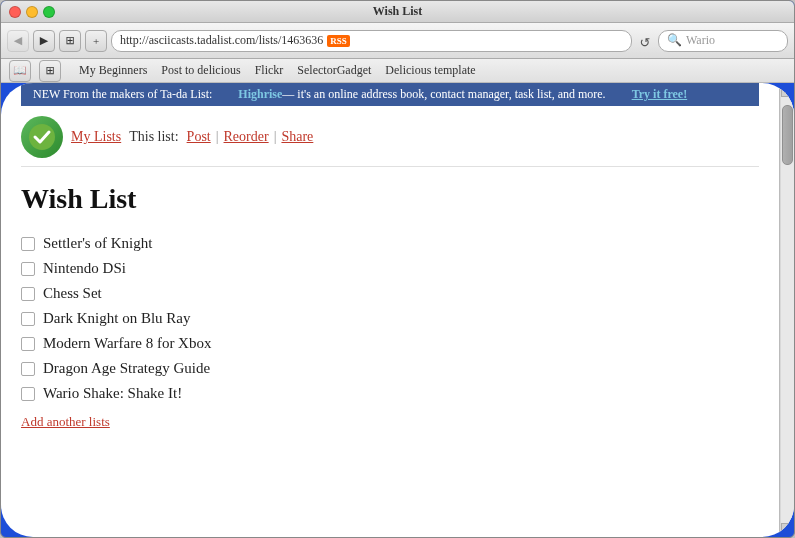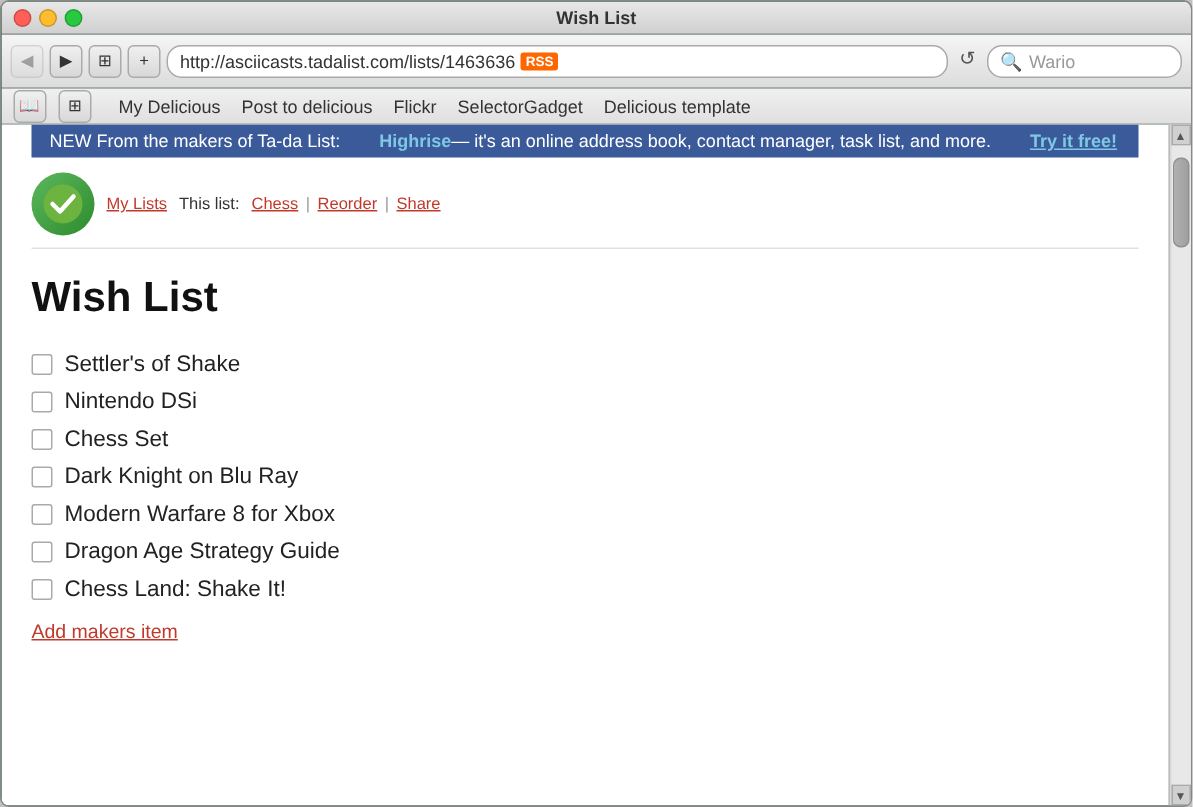--- a/index.html
+++ b/index.html
@@ -9,26 +9,27 @@
       background: #c0c0c0;
       width: 795px;
       height: 538px;
       overflow: hidden;
     }
 
     
     .window {
       width: 795px;
       height: 538px;
-      background: #14532d;
+      background: #1d4ed8;
       border: 1px solid #888;
       border-radius: 6px;
       display: flex;
       flex-direction: column;
       overflow: hidden;
+      font-family: Liberation Serif, serif;
     }
 
     
     .title-bar {
       height: 22px;
       background: linear-gradient(to bottom, #e8e8e8, #d0d0d0);
       border-bottom: 1px solid #aaa;
       display: flex;
       align-items: center;
       padding: 0 8px;
@@ -81,21 +82,21 @@
       cursor: pointer;
       font-size: 11px;
       color: #333;
     }
     .toolbar-btn:disabled, .toolbar-btn.disabled {
       opacity: 0.4;
     }
     .address-bar-container {
       flex: 1;
       display: flex;
-      align-items: flex-start;
+      align-items: flex-end;
       gap: 4px;
     }
     .address-bar {
       flex: 1;
       height: 22px;
       border: 1px solid #aaa;
       border-radius: 10px;
       background: white;
       padding: 0 8px;
       font-size: 12px;
@@ -177,20 +178,21 @@
       color: #7ec8e3;
       text-decoration: underline;
     }
 
     
     .content-area {
       flex: 1;
       background: white;
       display: flex;
       overflow: hidden;
+      border-radius: 32px;
     }
     .main-content {
       flex: 1;
       padding: 0 20px 20px 20px;
       overflow-y: auto;
     }
 
     
     .page-nav {
       display: flex;
@@ -208,21 +210,21 @@
       display: flex;
       align-items: center;
       justify-content: center;
       color: white;
       font-size: 22px;
     }
     .nav-links {
       display: flex;
       align-items: center;
       gap: 4px;
-      font-size: 11px;
+      font-size: 14px;
     }
     .nav-link {
       color: #c0392b;
       text-decoration: underline;
       cursor: pointer;
     }
     .nav-sep {
       color: #999;
       margin: 0 1px;
     }
@@ -343,21 +345,21 @@
       <span>🔍</span>
       <span style="margin-left:4px; font-size:12px; color:#999;">Wario</span>
     </div>
   </div>
 
   <div class="bookmarks-bar">
     <div class="bookmark-icons">
       <div class="toolbar-btn">📖</div>
       <div class="toolbar-btn">⊞</div>
     </div>
-    <span class="bookmark-link">My Delicious</span>
+    <span class="bookmark-link">My Beginners</span>
     <span class="bookmark-link">Post to delicious</span>
     <span class="bookmark-link">Flickr</span>
     <span class="bookmark-link">SelectorGadget</span>
     <span class="bookmark-link">Delicious template</span>
   </div>
 
   <div class="content-area">
     <div class="main-content">
       
       <div class="notification-bar">
@@ -372,36 +374,36 @@
         <div class="logo-icon">
 
           <svg width="28" height="28" viewBox="0 0 28 28">
             <circle cx="14" cy="14" r="13" fill="#6db33f"></circle>
             <polyline points="7,14 12,19 21,9" fill="none" stroke="white" stroke-width="3" stroke-linecap="round" stroke-linejoin="round"></polyline>
           </svg>
         </div>
         <div class="nav-links">
           <a class="nav-link">My Lists</a>
           <span style="color:#333; margin-left:4px;">This list:</span>
-          <a class="nav-link" style="margin-left:4px;">Chess</a>
+          <a class="nav-link" style="margin-left:4px;">Post</a>
           <span class="nav-sep">|</span>
           <a class="nav-link">Reorder</a>
           <span class="nav-sep">|</span>
           <a class="nav-link">Share</a>
         </div>
       </div>
 
       
       <h1 class="page-title">Wish List</h1>
 
       
       <ul class="todo-list">
       <li class="todo-item">
             <div class="todo-checkbox"></div>
-            <span>Settler's of Shake</span>
+            <span>Settler's of Knight</span>
           </li>
           <li class="todo-item">
             <div class="todo-checkbox"></div>
             <span>Nintendo DSi</span>
           </li>
           <li class="todo-item">
             <div class="todo-checkbox"></div>
             <span>Chess Set</span>
           </li>
           <li class="todo-item">
@@ -411,26 +413,26 @@
           <li class="todo-item">
             <div class="todo-checkbox"></div>
             <span>Modern Warfare 8 for Xbox</span>
           </li>
           <li class="todo-item">
             <div class="todo-checkbox"></div>
             <span>Dragon Age Strategy Guide</span>
           </li>
           <li class="todo-item">
             <div class="todo-checkbox"></div>
-            <span>Chess Land: Shake It!</span>
+            <span>Wario Shake: Shake It!</span>
           </li>
         </ul>
 
       
-      <a class="add-item-link">Add makers item</a>
+      <a class="add-item-link">Add another lists</a>
     </div>
 
     <div class="scrollbar-area">
       <div class="scrollbar-arrow">▲</div>
       <div class="scrollbar-track">
         <div class="scrollbar-thumb"></div>
       </div>
       <div class="scrollbar-arrow">▼</div>
     </div>
   </div>

